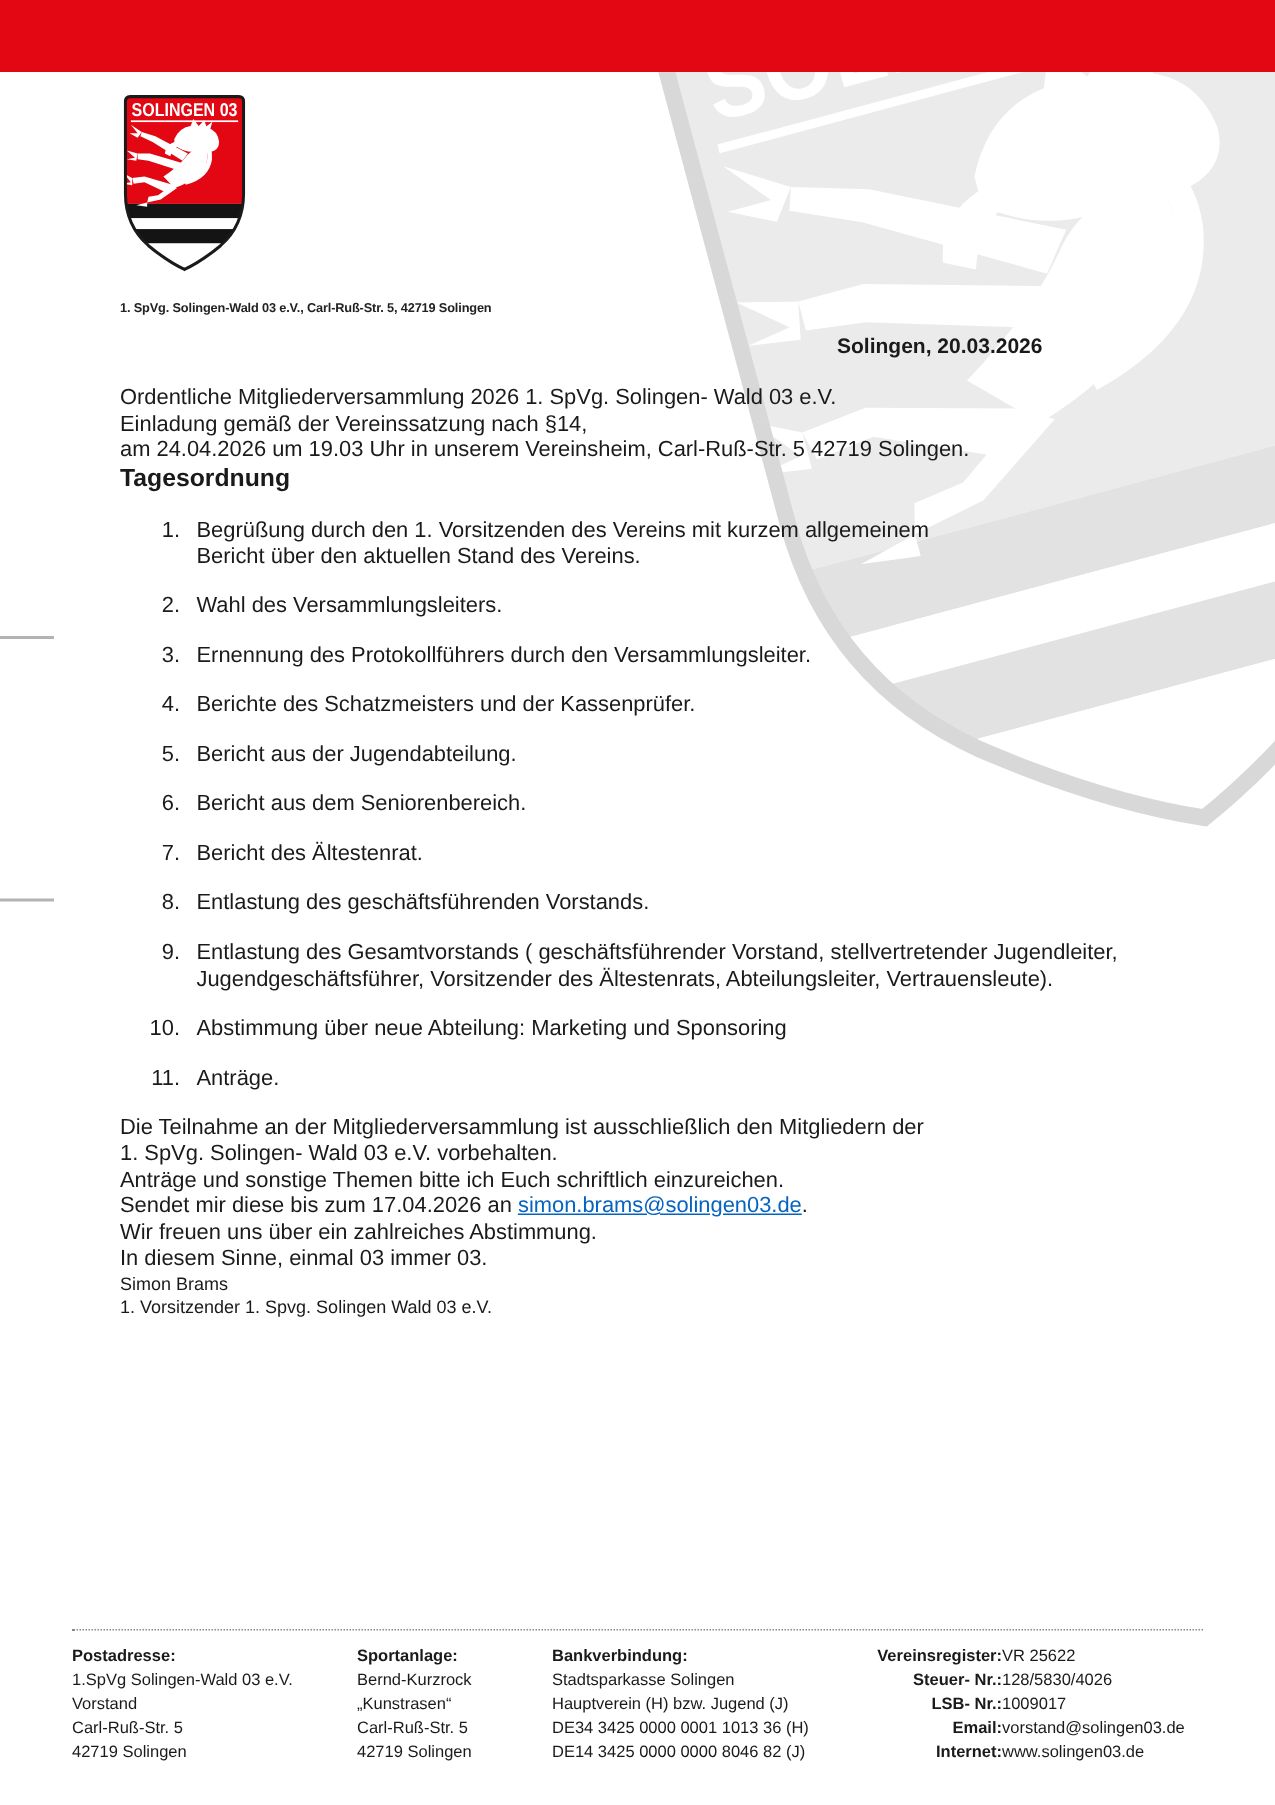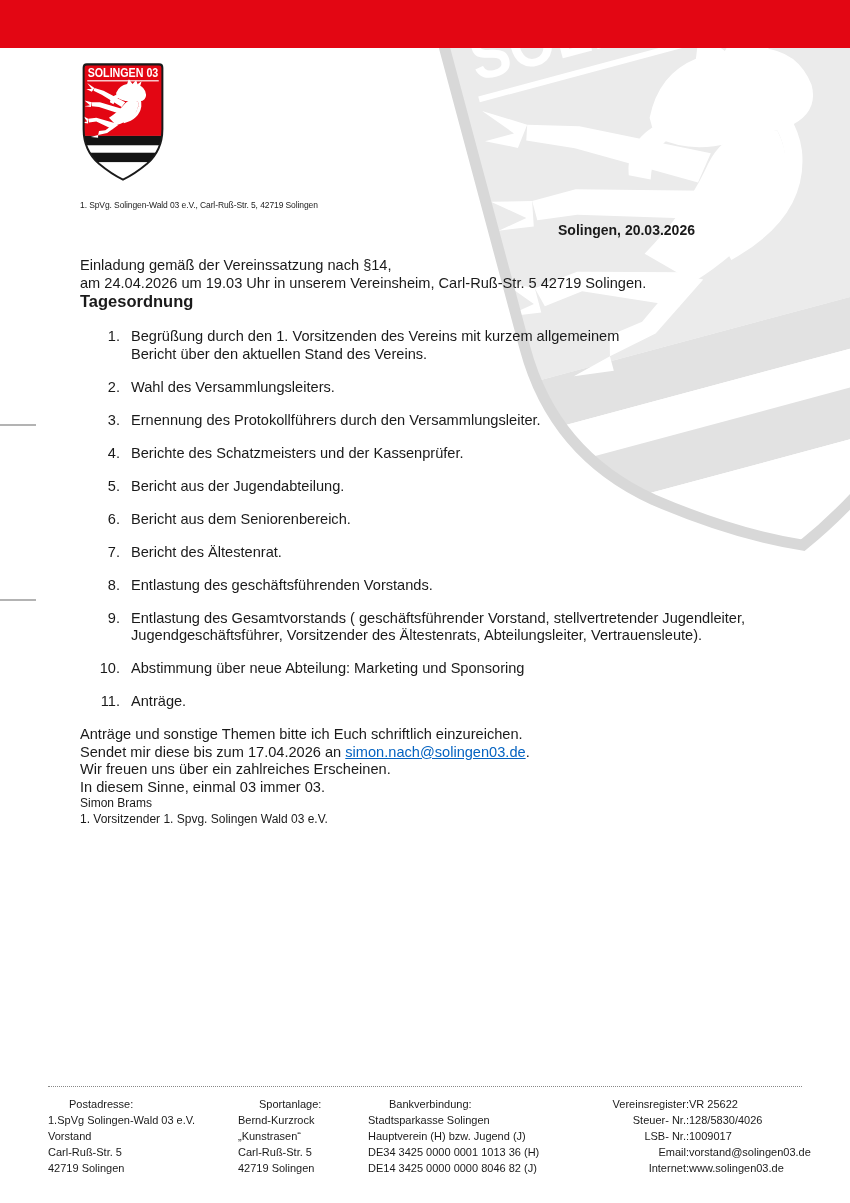--- a/index.html
+++ b/index.html
@@ -26,21 +26,21 @@
   .crest--logo{--field:#e30613;--dark:#141414;--light:#ffffff;--outline:#1a1a1a;}
   .crest--wm{--field:#ebebeb;--dark:#e2e2e2;--light:#ffffff;--outline:#d8d8d8;}
   .crest-logo-box{position:absolute;left:80px;top:62px;width:86px;height:120px;z-index:2;}
   .crest-title-text{
     font-family:"Liberation Sans", sans-serif;
     font-weight:bold;font-size:13px;
   }
   
   .sender-line{
     position:absolute;left:80px;top:200px;z-index:2;
-    font-size:8.5px;font-weight:normal;letter-spacing:-0.1px;color:#222;
+    font-size:8.5px;font-weight:bold;letter-spacing:-0.1px;color:#222;
   }
   
   .date-line{
     position:absolute;left:558px;top:222px;z-index:2;
     font-size:14px;
     font-weight:bold;
   }
   
   .content{
     position:absolute;left:80px;top:257px;width:680px;z-index:2;
@@ -69,21 +69,21 @@
     border-top:1px dotted #888;
     padding-top:9px;
     display:flex;
     font-size:11px;line-height:16px;color:#1a1a1a;
   }
   .f-col{flex:0 0 auto;}
   .f-col.c1{width:190px;}
   .f-col.c2{width:130px;}
   .f-col.c3{width:212px;}
   .f-col.c4{flex:1 1 auto;}
-  .f-label{font-weight:normal;margin-left:21px;}
+  .f-label{font-weight:bold;}
   .f-row{display:flex;text-align:right;}
   .f-row .f-label{width:88px;flex:0 0 auto;}
   svg{display:block;}
 </style>
 </head>
 <body>
 
 <svg width="0" height="0" style="position:absolute">
   <defs>
     <clipPath id="shieldClip">
@@ -151,20 +151,21 @@
 </div>
 
 <div class="sender-line">1. SpVg. Solingen-Wald 03 e.V., Carl-Ruß-Str. 5, 42719 Solingen</div>
 
 <div class="fold-mark m1"></div>
 <div class="fold-mark m2"></div>
 
 <div class="date-line">Solingen, 20.03.2026</div>
 
 <div class="content">
+  <p class="p-title">Ordentliche Mitgliederversammlung 2026 1. SpVg. Solingen- Wald 03 e.V.</p>
 
   <p class="p-invite">
     <span>Einladung gemäß der Vereinssatzung nach §14,</span><br>
     <span>am 24.04.2026 um 19.03 Uhr in unserem Vereinsheim, Carl-Ruß-Str. 5 42719 Solingen.</span>
   </p>
 
   <h2 class="h-agenda">Tagesordnung</h2>
 
   <ol class="agenda">
     <li class="agenda-item">
@@ -208,28 +209,32 @@
     <li class="agenda-item">
       <span class="agenda-num">10.</span>
       <span class="agenda-txt">Abstimmung über neue Abteilung: Marketing und Sponsoring</span>
     </li>
     <li class="agenda-item">
       <span class="agenda-num">11.</span>
       <span class="agenda-txt">Anträge.</span>
     </li>
   </ol>
 
+  <p class="p-note">
+    <span>Die Teilnahme an der Mitgliederversammlung ist ausschließlich den Mitgliedern der</span><br>
+    <span>1. SpVg. Solingen- Wald 03 e.V. vorbehalten.</span>
+  </p>
 
   <p class="p-request">
     <span>Anträge und sonstige Themen bitte ich Euch schriftlich einzureichen.</span><br>
-    <span>Sendet mir diese bis zum 17.04.2026 an </span><a class="email-link" href="#">simon.nach@solingen03.de</a><span>.</span>
+    <span>Sendet mir diese bis zum 17.04.2026 an </span><a class="email-link" href="#">simon.brams@solingen03.de</a><span>.</span>
   </p>
 
   <p class="p-closing">
-    <span>Wir freuen uns über ein zahlreiches Erscheinen.</span><br>
+    <span>Wir freuen uns über ein zahlreiches Abstimmung.</span><br>
     <span>In diesem Sinne, einmal 03 immer 03.</span>
   </p>
 
   <div class="signature">
     <span>Simon Brams</span><br>
     <span>1. Vorsitzender 1. Spvg. Solingen Wald 03 e.V.</span>
   </div>
 </div>
 
 <div class="footer">

